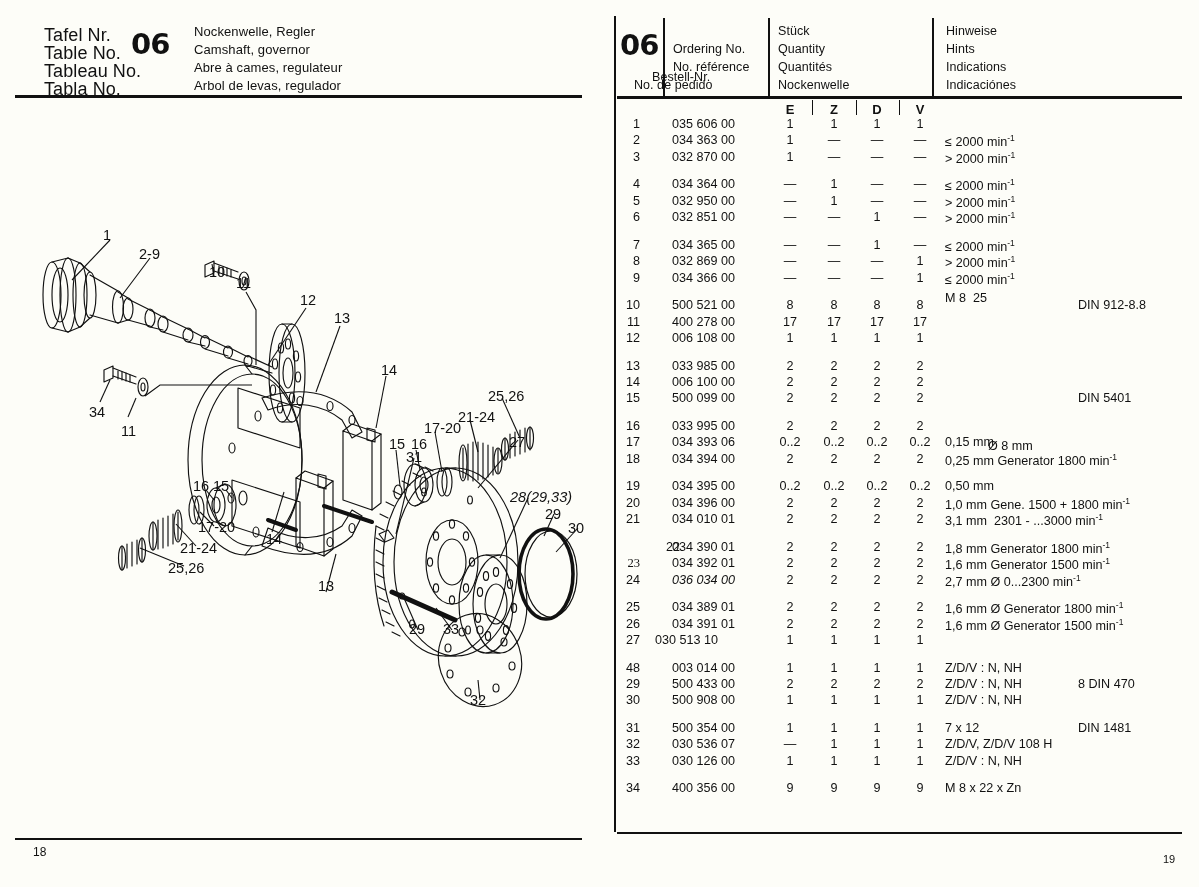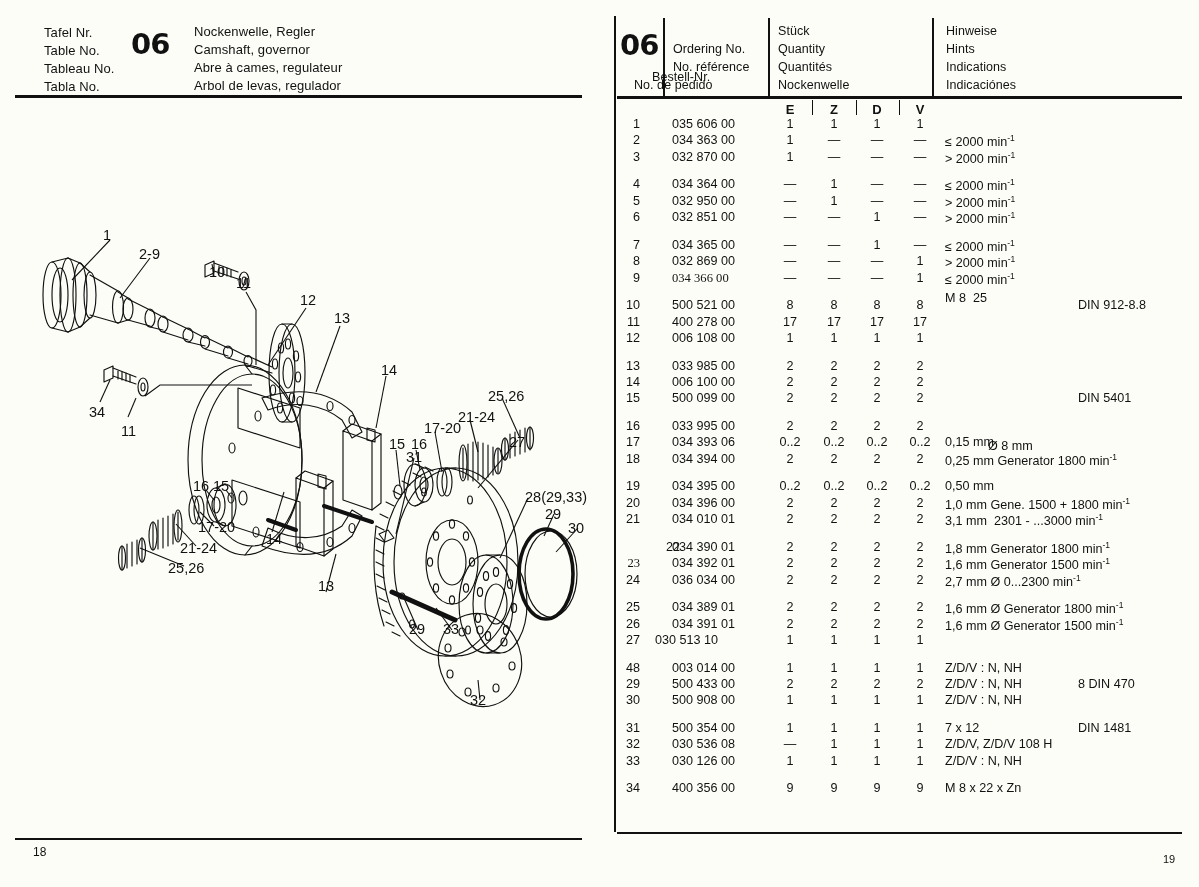--- a/index.html
+++ b/index.html
@@ -9,21 +9,21 @@
     background:#fdfdf8;
     overflow:hidden;
     font-family:"Liberation Sans", sans-serif;
     color:#111;
   }
   
   .t{position:absolute;white-space:pre;line-height:1;}
   .rule{position:absolute;background:#111;}
 
   
-  #left-header-langs .t{font-size:13px;letter-spacing:.1px;}
+  #left-header-langs .t{font-size:18px;letter-spacing:.1px;}
   #tafel-number{
     position:absolute;left:131px;top:27px;
     font-size:29px;font-weight:bold;letter-spacing:-1px;
     font-family:"DejaVu Sans", sans-serif;
   }
   #left-header-titles .t{font-size:13px;letter-spacing:.1px;}
 
   
   #rtable-number{
     position:absolute;left:620px;top:28px;
@@ -332,21 +332,21 @@
           <span class="callout" style="left: 300px; top: 112px;">12</span>
           <span class="callout" style="left: 334px; top: 130px;">13</span>
           <span class="callout" style="left: 381px; top: 182px;">14</span>
           <span class="callout" style="left: 488px; top: 208px;">25,26</span>
           <span class="callout" style="left: 458px; top: 229px;">21-24</span>
           <span class="callout" style="left: 424px; top: 240px;">17-20</span>
           <span class="callout" style="left: 389px; top: 256px;">15</span>
           <span class="callout" style="left: 411px; top: 256px;">16</span>
           <span class="callout" style="left: 406px; top: 269px;">31</span>
           <span class="callout" style="left: 509px; top: 254px;">27</span>
-          <span class="callout" style="left: 525px; top: 309px;">28(29,33)</span>
+          <span class="callout" style="left: 510px; top: 309px; font-style: italic;">28(29,33)</span>
           <span class="callout" style="left: 545px; top: 326px;">29</span>
           <span class="callout" style="left: 568px; top: 340px;">30</span>
           <span class="callout" style="left: 89px; top: 224px;">34</span>
           <span class="callout" style="left: 121px; top: 243px;">11</span>
           <span class="callout" style="left: 193px; top: 298px;">16</span>
           <span class="callout" style="left: 213px; top: 298px;">15</span>
           <span class="callout" style="left: 198px; top: 339px;">17-20</span>
           <span class="callout" style="left: 180px; top: 360px;">21-24</span>
           <span class="callout" style="left: 168px; top: 380px;">25,26</span>
           <span class="callout" style="left: 266px; top: 351px;">14</span>
@@ -450,21 +450,21 @@
         <div class="cell c-qty" style="left: 903px; top: 238.8px; width: 34px;">—</div>
         <div class="cell c-hint" style="left: 945px; top: 238.8px;">≤ 2000 min<sup class="min">-1</sup></div>
         <div class="cell c-pos" style="left: 618px; top: 255.2px; width: 22px;">8</div>
         <div class="cell c-order" style="left: 672px; top: 255.2px;">032 869 00</div>
         <div class="cell c-qty" style="left: 773px; top: 255.2px; width: 34px;">—</div>
         <div class="cell c-qty" style="left: 817px; top: 255.2px; width: 34px;">—</div>
         <div class="cell c-qty" style="left: 860px; top: 255.2px; width: 34px;">—</div>
         <div class="cell c-qty" style="left: 903px; top: 255.2px; width: 34px;">1</div>
         <div class="cell c-hint" style="left: 945px; top: 255.2px;">&gt; 2000 min<sup class="min">-1</sup></div>
         <div class="cell c-pos" style="left: 618px; top: 271.6px; width: 22px;">9</div>
-        <div class="cell c-order" style="left: 672px; top: 271.6px; font-family: Liberation Serif, serif;">034 366 00</div>
+        <div class="cell c-order" style="left: 672px; top: 271.6px;">034 366 00</div>
         <div class="cell c-qty" style="left: 773px; top: 271.6px; width: 34px;">—</div>
         <div class="cell c-qty" style="left: 817px; top: 271.6px; width: 34px;">—</div>
         <div class="cell c-qty" style="left: 860px; top: 271.6px; width: 34px;">—</div>
         <div class="cell c-qty" style="left: 903px; top: 271.6px; width: 34px;">1</div>
         <div class="cell c-hint" style="left: 945px; top: 271.6px;">≤ 2000 min<sup class="min">-1</sup></div>
         <div class="cell c-pos" style="left: 618px; top: 299.2px; width: 22px;">10</div>
         <div class="cell c-order" style="left: 672px; top: 299.2px;">500 521 00</div>
         <div class="cell c-qty" style="left: 773px; top: 299.2px; width: 34px;">8</div>
         <div class="cell c-qty" style="left: 817px; top: 299.2px; width: 34px;">8</div>
         <div class="cell c-qty" style="left: 860px; top: 299.2px; width: 34px;">8</div>
@@ -552,21 +552,21 @@
         <div class="cell c-qty" style="left: 903px; top: 540.8px; width: 34px;">2</div>
         <div class="cell c-hint" style="left: 945px; top: 540.8px;">1,8 mm Generator 1800 min<sup class="min">-1</sup></div>
         <div class="cell c-pos" style="left: 618px; top: 557.2px; width: 22px; font-family: Liberation Serif, serif;">23</div>
         <div class="cell c-order" style="left: 672px; top: 557.2px;">034 392 01</div>
         <div class="cell c-qty" style="left: 773px; top: 557.2px; width: 34px;">2</div>
         <div class="cell c-qty" style="left: 817px; top: 557.2px; width: 34px;">2</div>
         <div class="cell c-qty" style="left: 860px; top: 557.2px; width: 34px;">2</div>
         <div class="cell c-qty" style="left: 903px; top: 557.2px; width: 34px;">2</div>
         <div class="cell c-hint" style="left: 945px; top: 557.2px;">1,6 mm Generator 1500 min<sup class="min">-1</sup></div>
         <div class="cell c-pos" style="left: 618px; top: 573.6px; width: 22px;">24</div>
-        <div class="cell c-order" style="left: 672px; top: 573.6px;">036 034 00</div>
+        <div class="cell c-order" style="left: 672px; top: 573.6px; font-style: italic;">036 034 00</div>
         <div class="cell c-qty" style="left: 773px; top: 573.6px; width: 34px;">2</div>
         <div class="cell c-qty" style="left: 817px; top: 573.6px; width: 34px;">2</div>
         <div class="cell c-qty" style="left: 860px; top: 573.6px; width: 34px;">2</div>
         <div class="cell c-qty" style="left: 903px; top: 573.6px; width: 34px;">2</div>
         <div class="cell c-hint" style="left: 945px; top: 573.6px;">2,7 mm Ø 0...2300 min<sup class="min">-1</sup></div>
         <div class="cell c-pos" style="left: 618px; top: 601.2px; width: 22px;">25</div>
         <div class="cell c-order" style="left: 672px; top: 601.2px;">034 389 01</div>
         <div class="cell c-qty" style="left: 773px; top: 601.2px; width: 34px;">2</div>
         <div class="cell c-qty" style="left: 817px; top: 601.2px; width: 34px;">2</div>
         <div class="cell c-qty" style="left: 860px; top: 601.2px; width: 34px;">2</div>
@@ -609,21 +609,21 @@
         <div class="cell c-hint" style="left: 945px; top: 694.4px;">Z/D/V : N, NH</div>
         <div class="cell c-pos" style="left: 618px; top: 722px; width: 22px;">31</div>
         <div class="cell c-order" style="left: 672px; top: 722px;">500 354 00</div>
         <div class="cell c-qty" style="left: 773px; top: 722px; width: 34px;">1</div>
         <div class="cell c-qty" style="left: 817px; top: 722px; width: 34px;">1</div>
         <div class="cell c-qty" style="left: 860px; top: 722px; width: 34px;">1</div>
         <div class="cell c-qty" style="left: 903px; top: 722px; width: 34px;">1</div>
         <div class="cell c-hint" style="left: 945px; top: 722px;">7 x 12</div>
         <div class="cell c-din" style="left: 1078px; top: 722px;">DIN 1481</div>
         <div class="cell c-pos" style="left: 618px; top: 738.4px; width: 22px;">32</div>
-        <div class="cell c-order" style="left: 672px; top: 738.4px;">030 536 08</div>
+        <div class="cell c-order" style="left: 672px; top: 738.4px;">030 536 07</div>
         <div class="cell c-qty" style="left: 773px; top: 738.4px; width: 34px;">—</div>
         <div class="cell c-qty" style="left: 817px; top: 738.4px; width: 34px;">1</div>
         <div class="cell c-qty" style="left: 860px; top: 738.4px; width: 34px;">1</div>
         <div class="cell c-qty" style="left: 903px; top: 738.4px; width: 34px;">1</div>
         <div class="cell c-hint" style="left: 945px; top: 738.4px;">Z/D/V, Z/D/V 108 H</div>
         <div class="cell c-pos" style="left: 618px; top: 754.8px; width: 22px;">33</div>
         <div class="cell c-order" style="left: 672px; top: 754.8px;">030 126 00</div>
         <div class="cell c-qty" style="left: 773px; top: 754.8px; width: 34px;">1</div>
         <div class="cell c-qty" style="left: 817px; top: 754.8px; width: 34px;">1</div>
         <div class="cell c-qty" style="left: 860px; top: 754.8px; width: 34px;">1</div>

